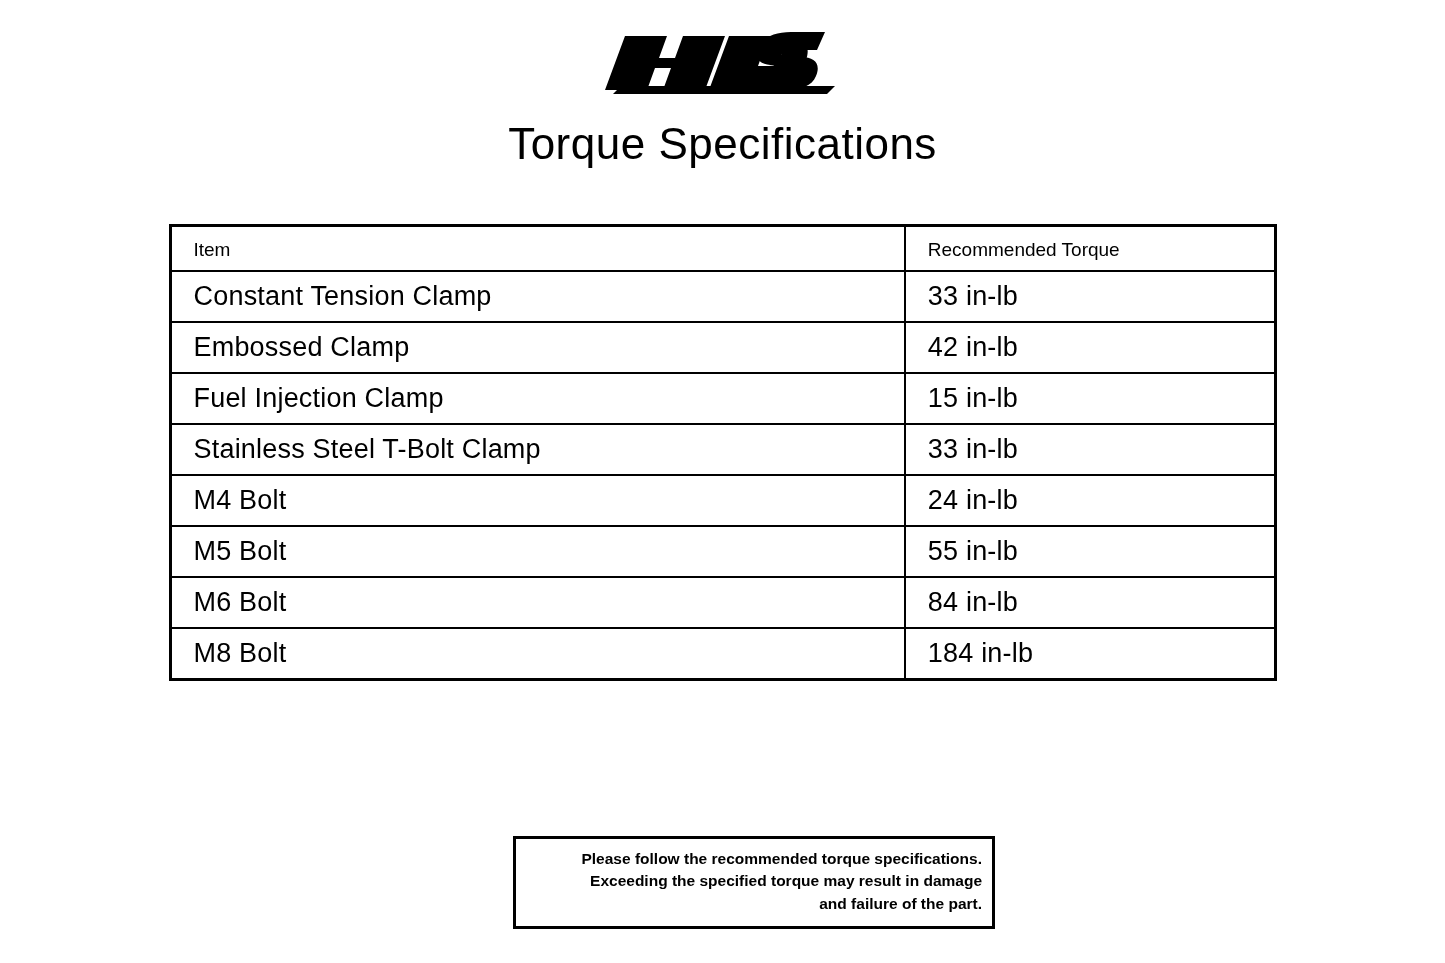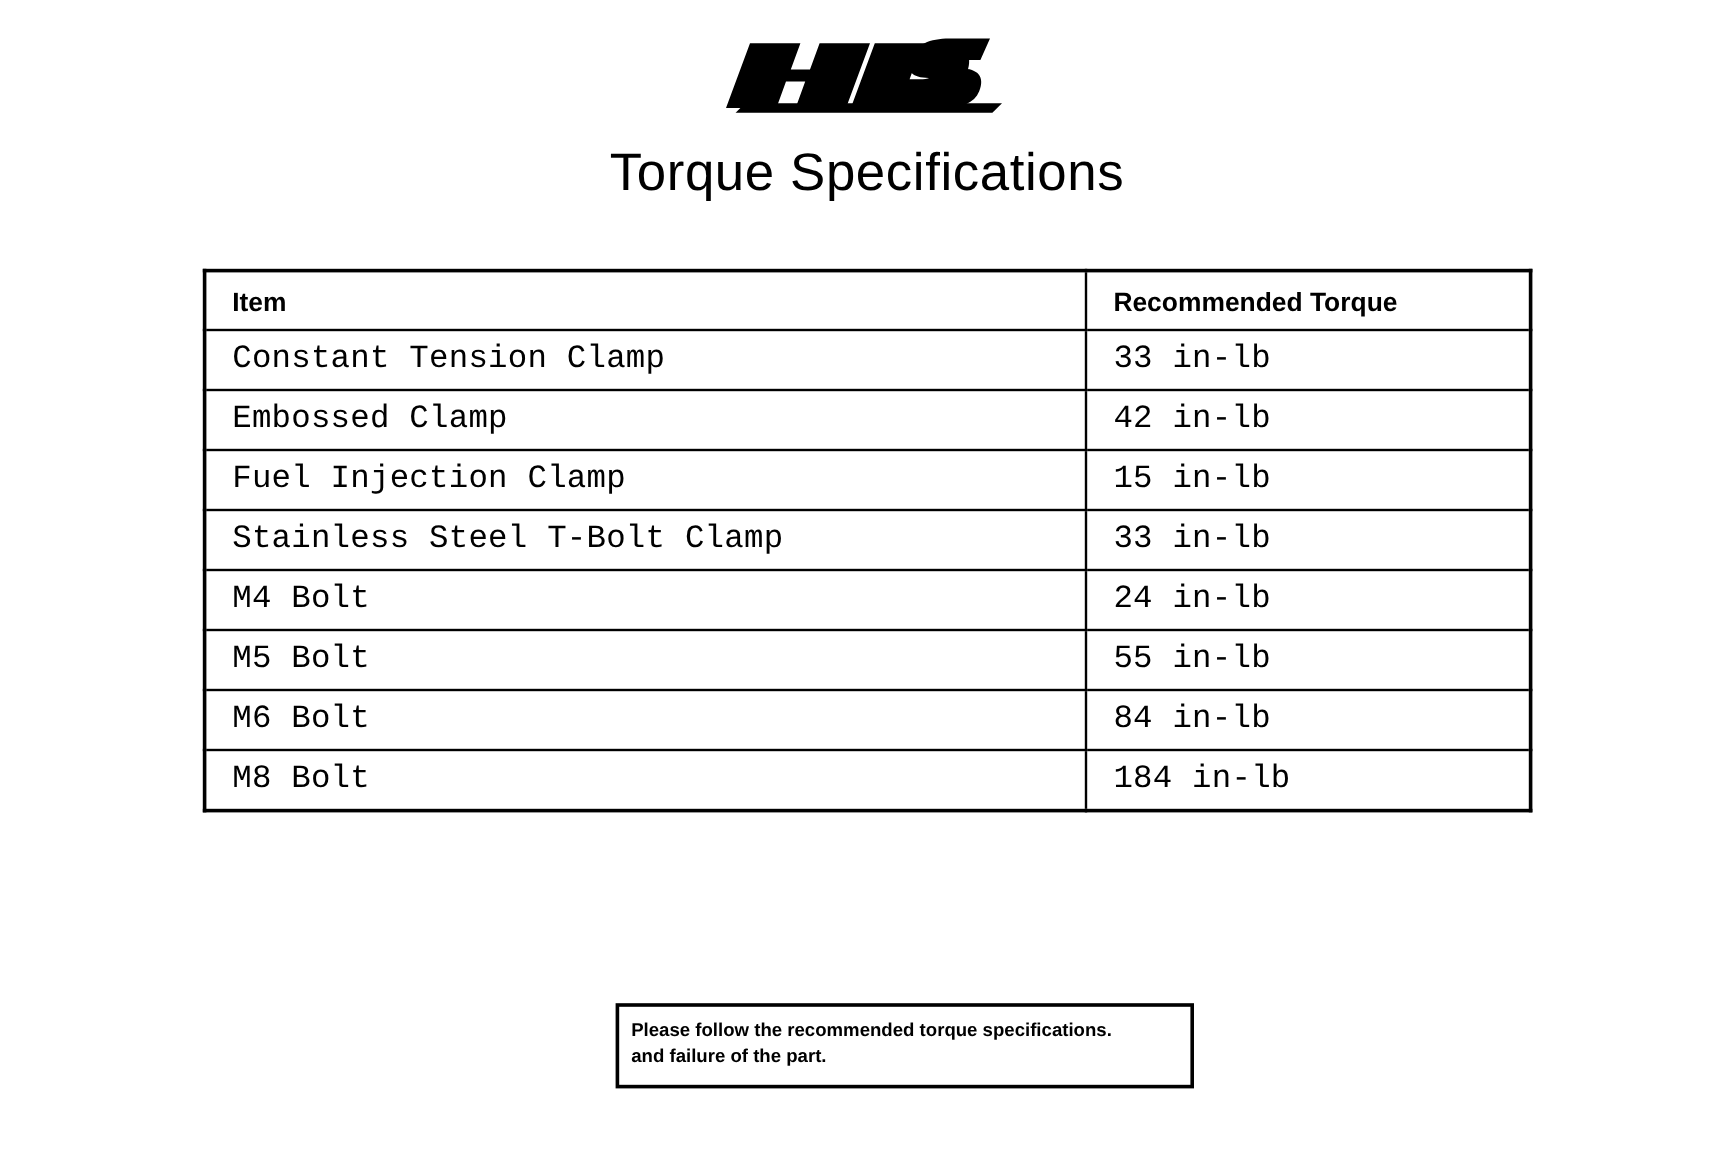--- a/index.html
+++ b/index.html
@@ -61,39 +61,38 @@
     padding: 9px 22px;
     font-size: 27px;
     font-weight: 400;
     text-align: left;
     vertical-align: middle;
     height: 39px;
     box-sizing: border-box;
     font-family: "Liberation Sans", sans-serif;
   }
   table.spec-table thead th {
-    font-weight: 700;
-    font-size: 22px;
+    font-weight: 400;
+    font-size: 19px;
     padding-top: 12px;
   }
   table.spec-table tbody td {
     letter-spacing: 0.2px;
-    font-family: Liberation Mono, monospace;
   }
 
   
   .note-box {
     position: absolute;
     left: 513px;
     top: 836px;
     width: 482px;
     border: 3px solid #000;
     box-sizing: border-box;
     padding: 9px 10px 11px 10px;
-    text-align: left;
+    text-align: right;
   }
   .note-line {
     font-size: 15.5px;
     font-weight: 700;
     line-height: 1.45;
     font-family: "Liberation Sans", sans-serif;
     white-space: nowrap;
   }
 </style>
 </head>
@@ -160,14 +159,15 @@
       <tr>
         <td>M8 Bolt</td>
         <td>184 in-lb</td>
       </tr>
     </tbody>
   </table>
 </div>
 
 <div class="note-box">
   <div class="note-line">Please follow the recommended torque specifications.</div>
+  <div class="note-line">Exceeding the specified torque may result in damage</div>
   <div class="note-line">and failure of the part.</div>
 </div>
 
 </body></html>

